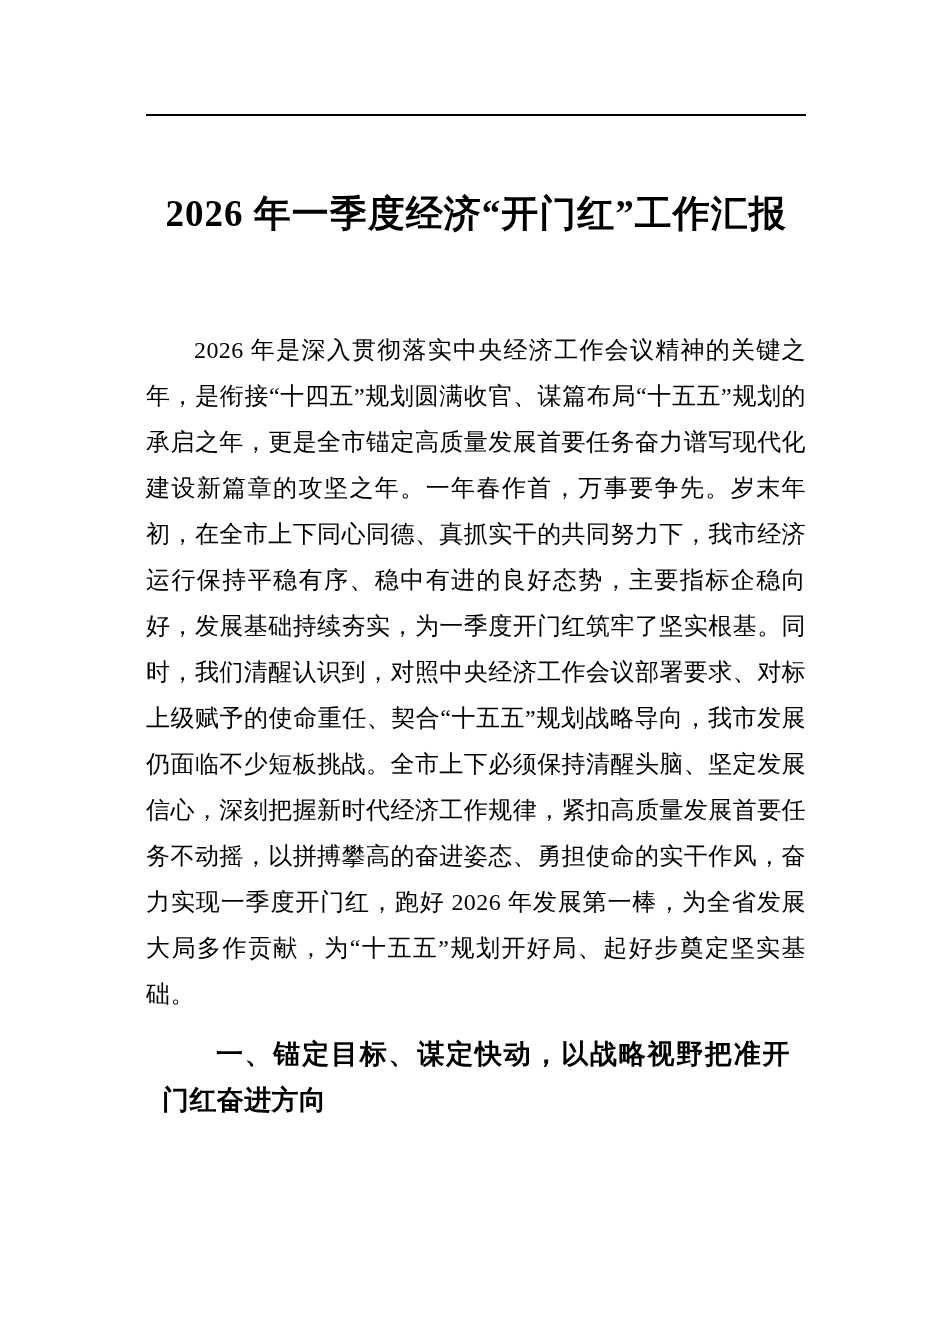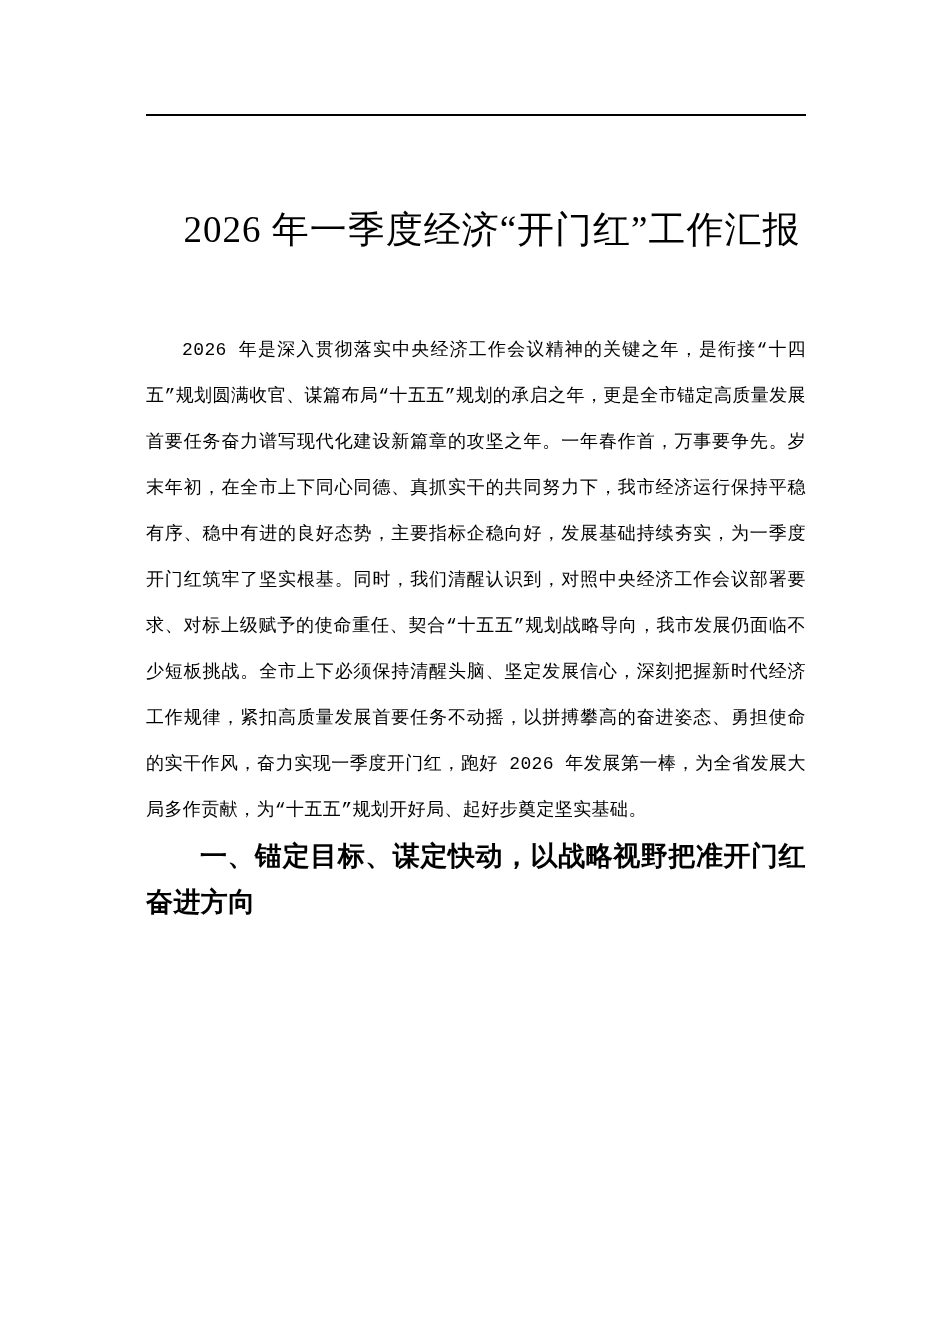--- a/index.html
+++ b/index.html
@@ -20,48 +20,48 @@
     top: 114px;
     left: 146px;
     width: 660px;
     border-top: 2px solid #000000;
   }
   .doc-title {
     position: absolute;
     top: 190px;
     left: 146px;
     width: 660px;
-    margin: 16px;
+    margin: 0;
     text-align: center;
     font-family: "Liberation Serif", "DejaVu Serif", serif;
-    font-weight: 400;
+    font-weight: 700;
     font-size: 37px;
     line-height: 1.3;
     letter-spacing: 1px;
   }
   .doc-body {
     position: absolute;
     top: 327px;
     left: 146px;
     width: 660px;
   }
   .para {
     margin: 0;
     text-indent: 2em;
-    font-family: Liberation Mono, monospace;
-    font-size: 18px;
+    font-family: Liberation Serif, serif;
+    font-size: 24px;
     line-height: 46px;
     text-align: justify;
     text-justify: inter-character;
     letter-spacing: 0.4px;
   }
   .section-heading {
-    margin: 0;
+    margin: 16px;
     text-indent: 2em;
-    font-family: Liberation Serif, serif;
+    font-family: Liberation Mono, monospace;
     font-weight: 700;
     font-size: 27px;
     line-height: 46px;
     text-align: justify;
     text-justify: inter-character;
     letter-spacing: 0.4px;
   }
 </style>
 </head>
 <body>

